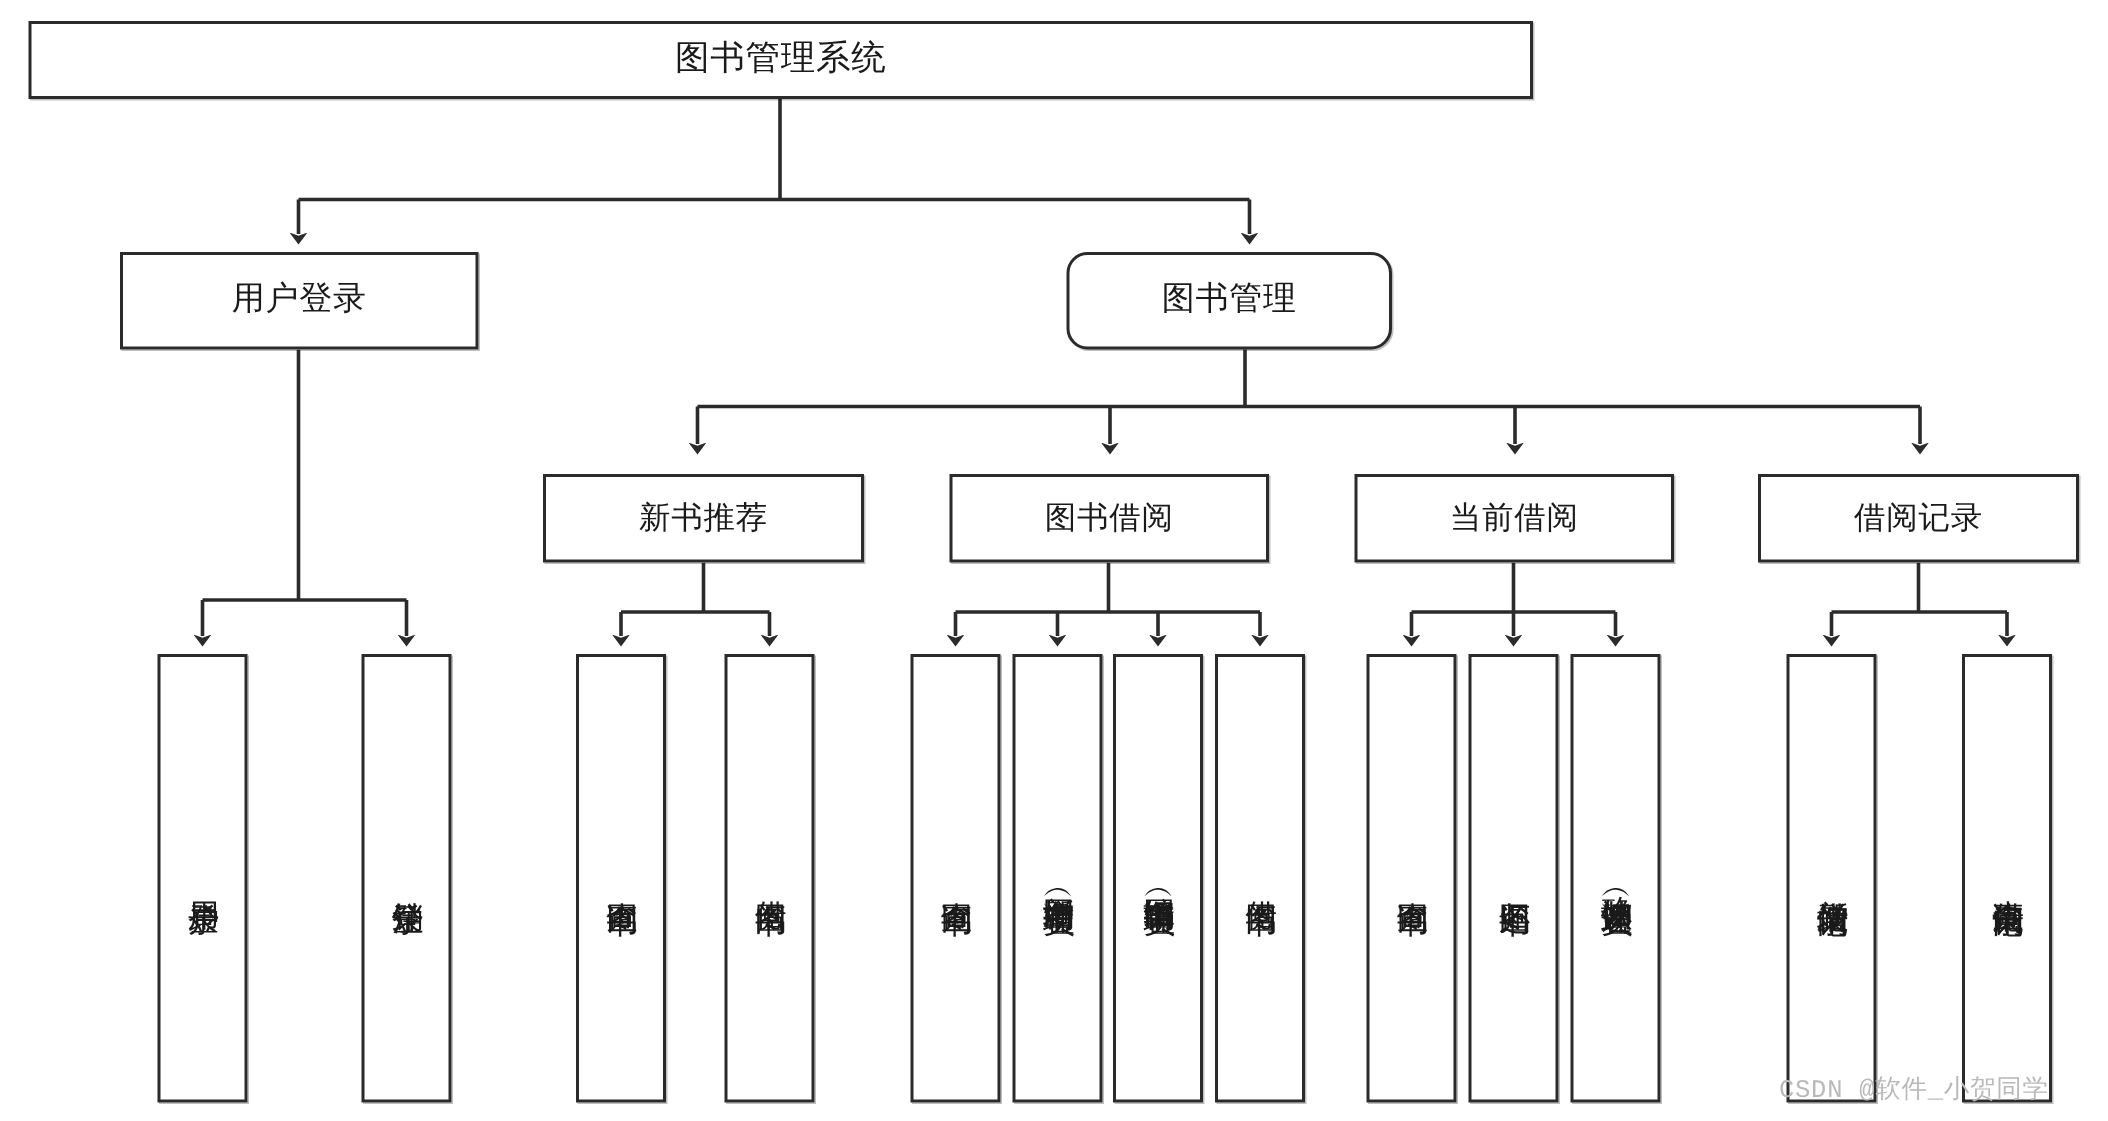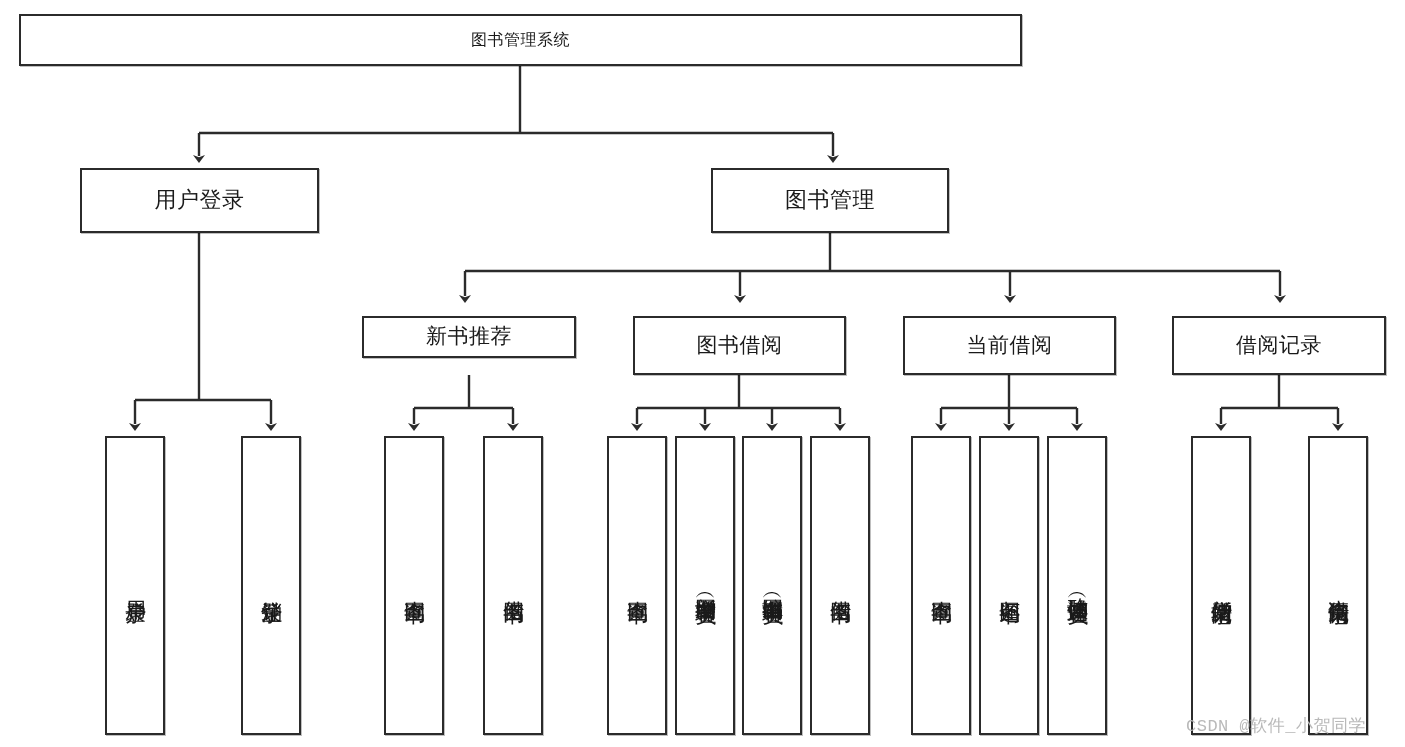--- a/index.html
+++ b/index.html
@@ -36,21 +36,21 @@
     justify-content: center;
     color: #1a1a1a;
     box-shadow: 1px 1px 0 rgba(0,0,0,0.25);
   }
   .node .label {
     font-size: 22px;
     line-height: 1.12;
     letter-spacing: 0.5px;
     white-space: nowrap;
   }
-  .node.root .label { font-size: 16px; }
+  .node.root .label { font-size: 23px; }
   .node.level1 .label { font-size: 22px; }
   .node.level2 .label { font-size: 21px; }
   .node.leaf {
     align-items: center;
     justify-content: center;
     padding: 10px 2px;
   }
   .node.leaf .label {
     writing-mode: vertical-rl;
     text-orientation: upright;
@@ -124,25 +124,25 @@
     </g>
   </svg>
 
   <div class="node root" style="left:19px; top:14px; width:1003px; height:52px;">
     <span class="label">图书管理系统</span>
   </div>
 
   <div class="node level1" style="left:80px; top:168px; width:239px; height:65px;">
     <span class="label">用户登录</span>
   </div>
-  <div class="node level1" style="left:711px; top:168px; width:238px; height:65px;">
+  <div class="node level1" style="left:711px; top:168px; width:217px; height:65px;border-radius:14px;">
     <span class="label">图书管理</span>
   </div>
 
-  <div class="node level2" style="left:362px; top:316px; width:214px; height:42px;">
+  <div class="node level2" style="left:362px; top:316px; width:214px; height:59px;">
     <span class="label">新书推荐</span>
   </div>
   <div class="node level2" style="left:903px; top:316px; width:213px; height:59px;">
     <span class="label">当前借阅</span>
   </div>
   <div class="node level2" style="left:633px; top:316px; width:213px; height:59px;">
     <span class="label">图书借阅</span>
   </div>
   <div class="node level2" style="left:1172px; top:316px; width:214px; height:59px;">
     <span class="label">借阅记录</span>

